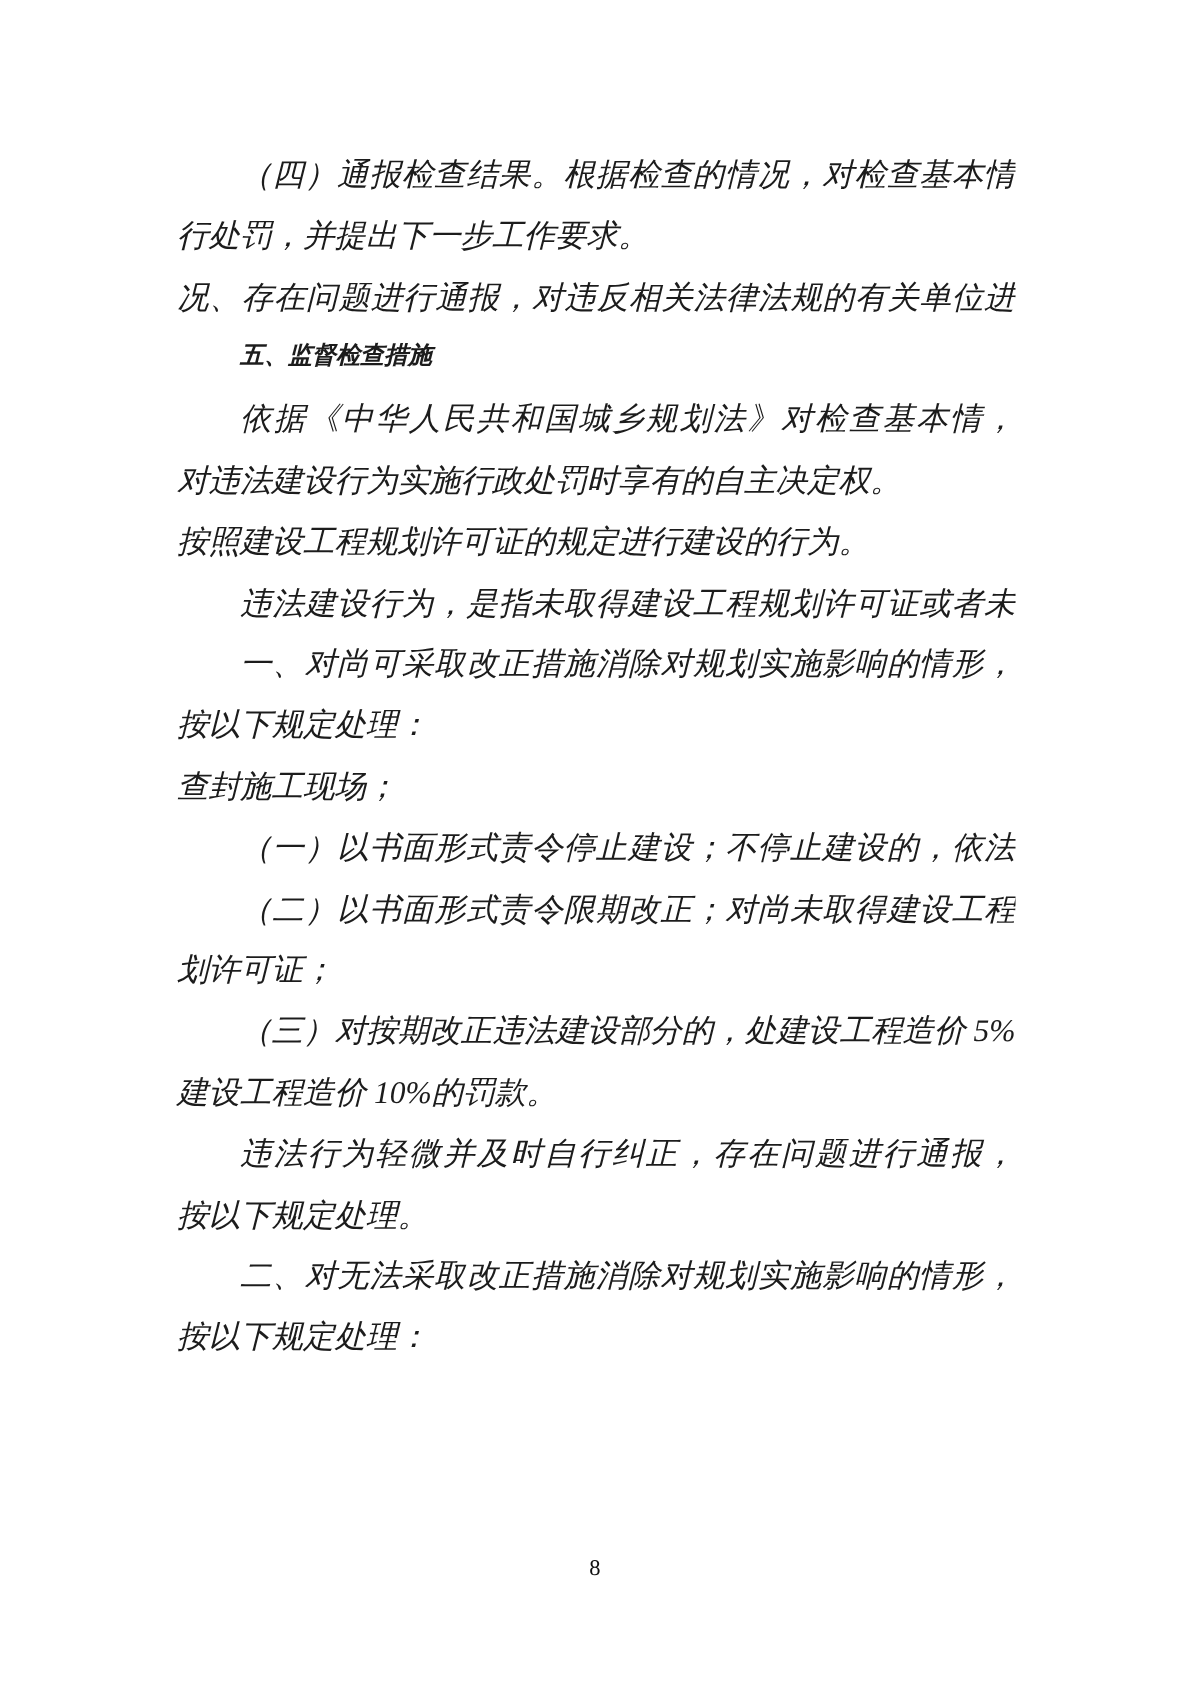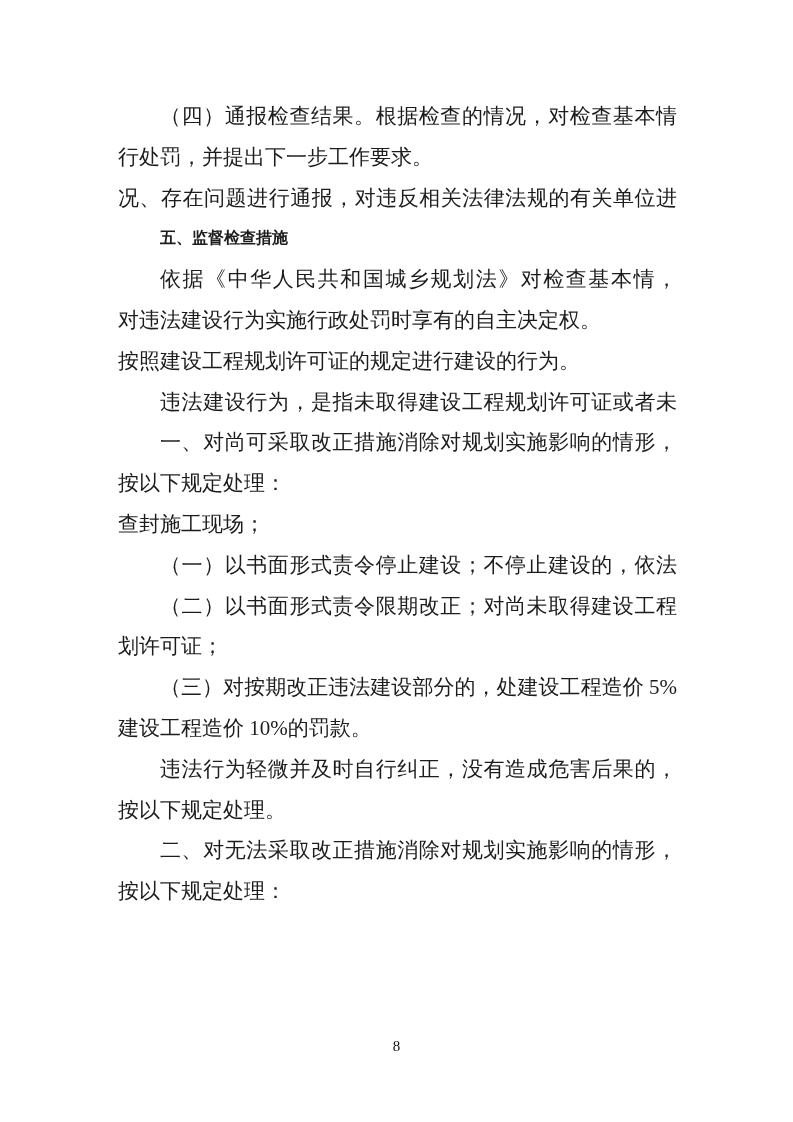--- a/index.html
+++ b/index.html
@@ -21,20 +21,21 @@
     left: 118px;
     top: 96px;
     width: 559px;
   }
   .line {
     font-size: 21px;
     line-height: 40.8px;
     height: 40.8px;
     white-space: nowrap;
     color: #1c1c1c;
+    font-style: italic;
   }
   .line.fill {
     white-space: normal;
     text-align: justify;
     text-align-last: justify;
     overflow: hidden;
   }
   .line.indent {
     padding-left: 42px;
   }
@@ -68,19 +69,19 @@
       <div class="line">按照建设工程规划许可证的规定进行建设的行为。</div>
       <div class="line fill indent">违法建设行为，是指未取得建设工程规划许可证或者未</div>
       <div class="line fill indent">一、对尚可采取改正措施消除对规划实施影响的情形，</div>
       <div class="line">按以下规定处理：</div>
       <div class="line">查封施工现场；</div>
       <div class="line fill indent">（一）以书面形式责令停止建设；不停止建设的，依法</div>
       <div class="line fill indent">（二）以书面形式责令限期改正；对尚未取得建设工程</div>
       <div class="line">划许可证；</div>
       <div class="line fill indent">（三）对按期改正违法建设部分的，处建设工程造价 5%</div>
       <div class="line">建设工程造价 10%的罚款。</div>
-      <div class="line fill indent">违法行为轻微并及时自行纠正，没有造成危害后果的，</div>
+      <div class="line fill indent">违法行为轻微并及时自行纠正，存在问题进行通报，</div>
       <div class="line">按以下规定处理。</div>
       <div class="line fill indent">二、对无法采取改正措施消除对规划实施影响的情形，</div>
       <div class="line">按以下规定处理：</div>
     </div>
   <div class="page-number">8</div>
 </div>
 
 </body></html>

